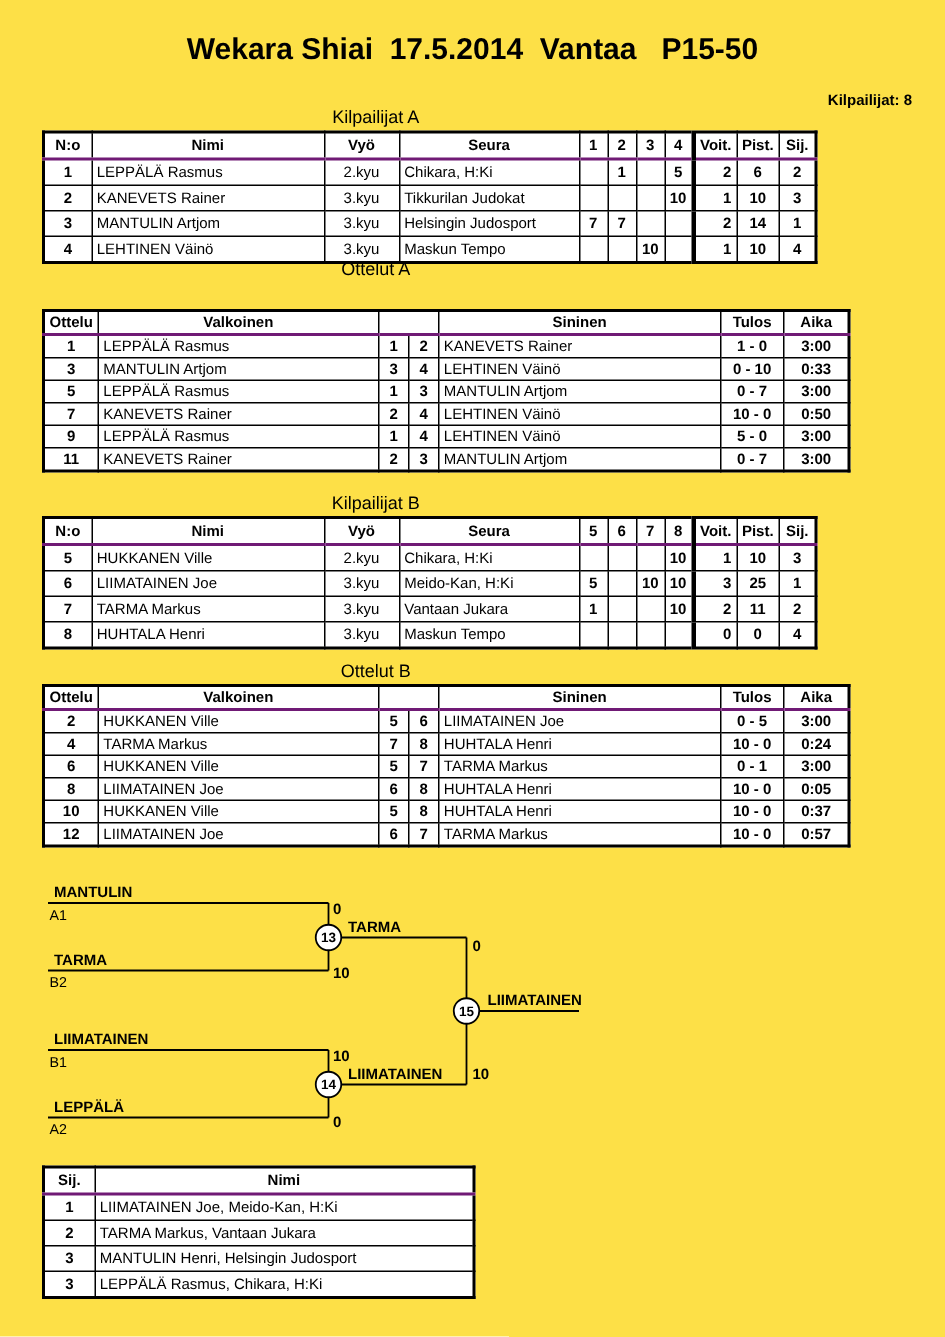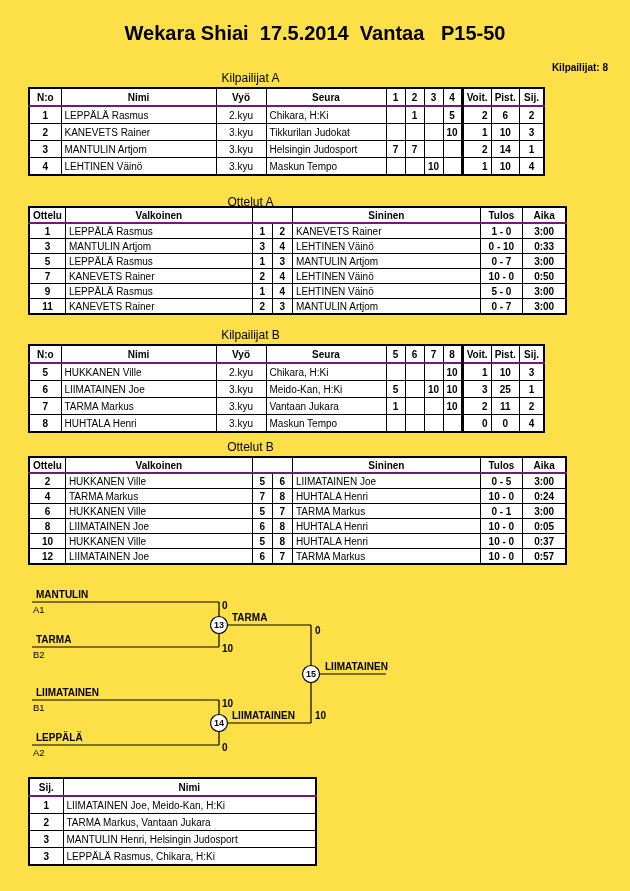--- a/index.html
+++ b/index.html
@@ -119,21 +119,21 @@
         <td class="c b"></td>
         <td class="c b">10</td>
         <td class="c b"></td>
         <td class="c b thick">1</td>
         <td class="c b">10</td>
         <td class="c b">4</td>
       </tr>
       </tbody>
   </table>
 
-  <div class="tbl-heading hw" style="top:195px;">Ottelut A</div>
+  <div class="tbl-heading hw" style="top:172px;">Ottelut A</div>
   <table class="ott" style="left:28px;top:206px;">
     <colgroup>
         <col style="width:32px">
         <col style="width:187px">
         <col style="width:20px">
         <col style="width:20px">
         <col style="width:188px">
         <col style="width:42px">
         <col style="width:44px">
       </colgroup>

